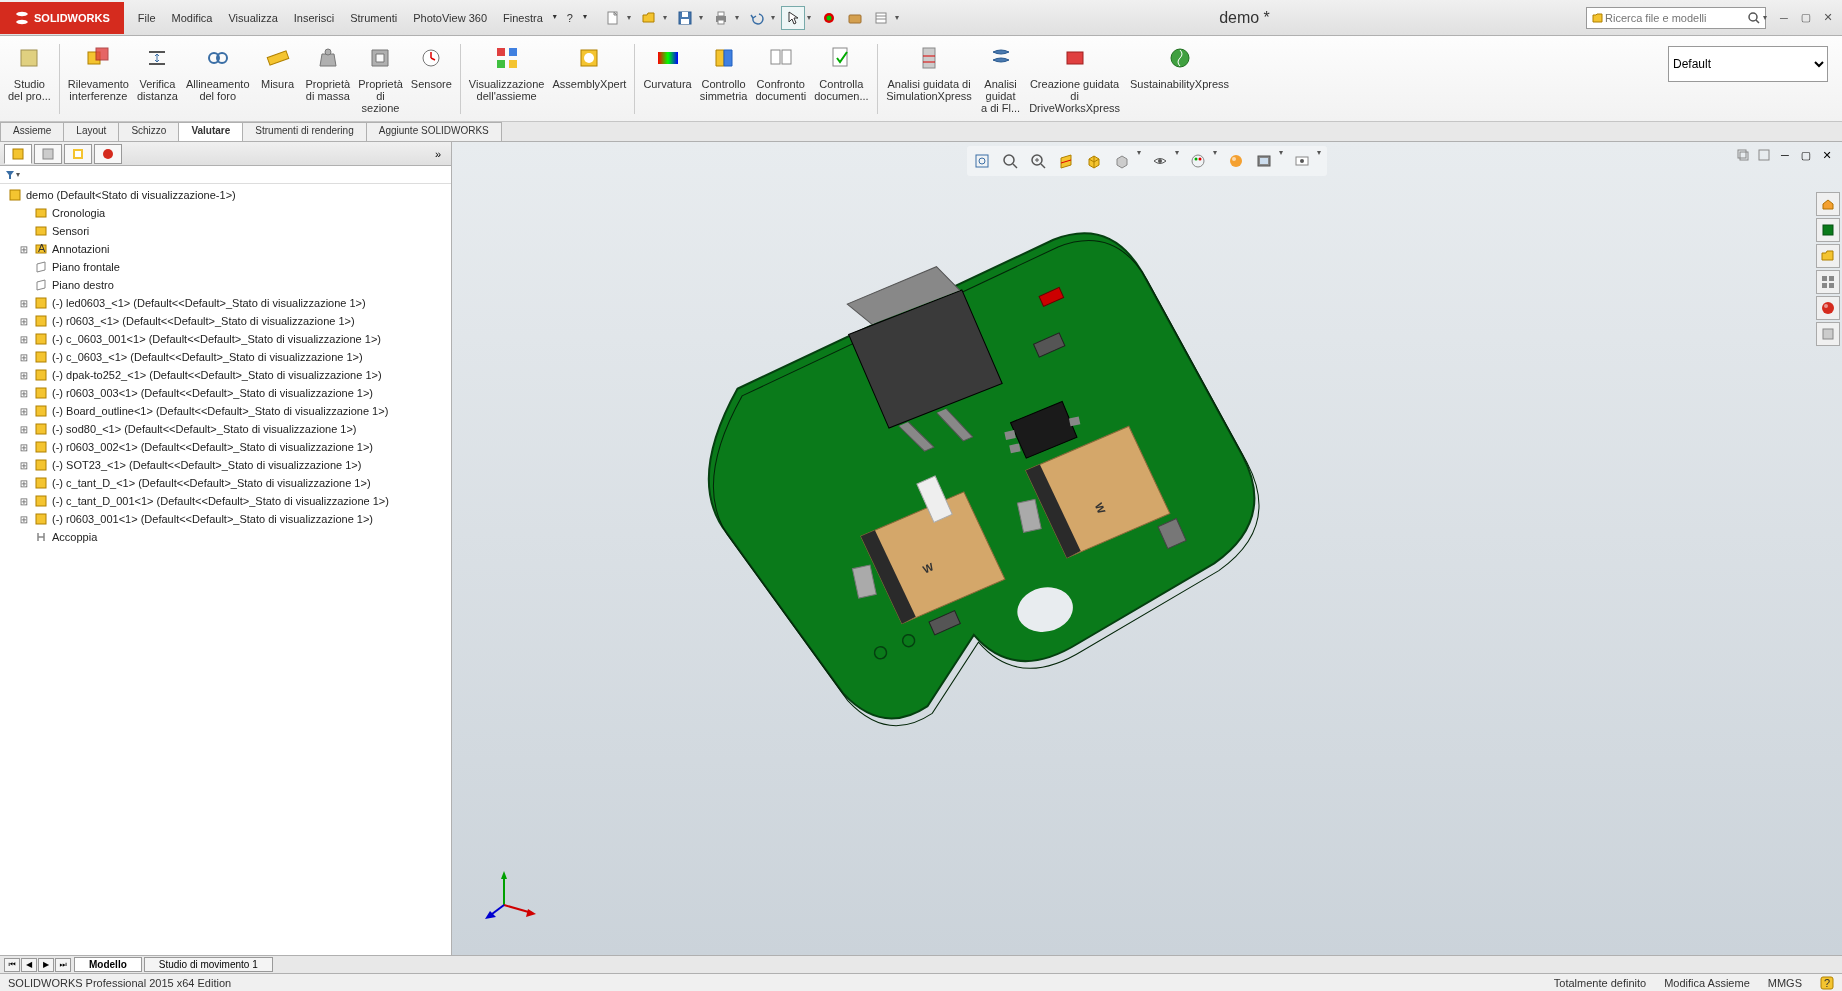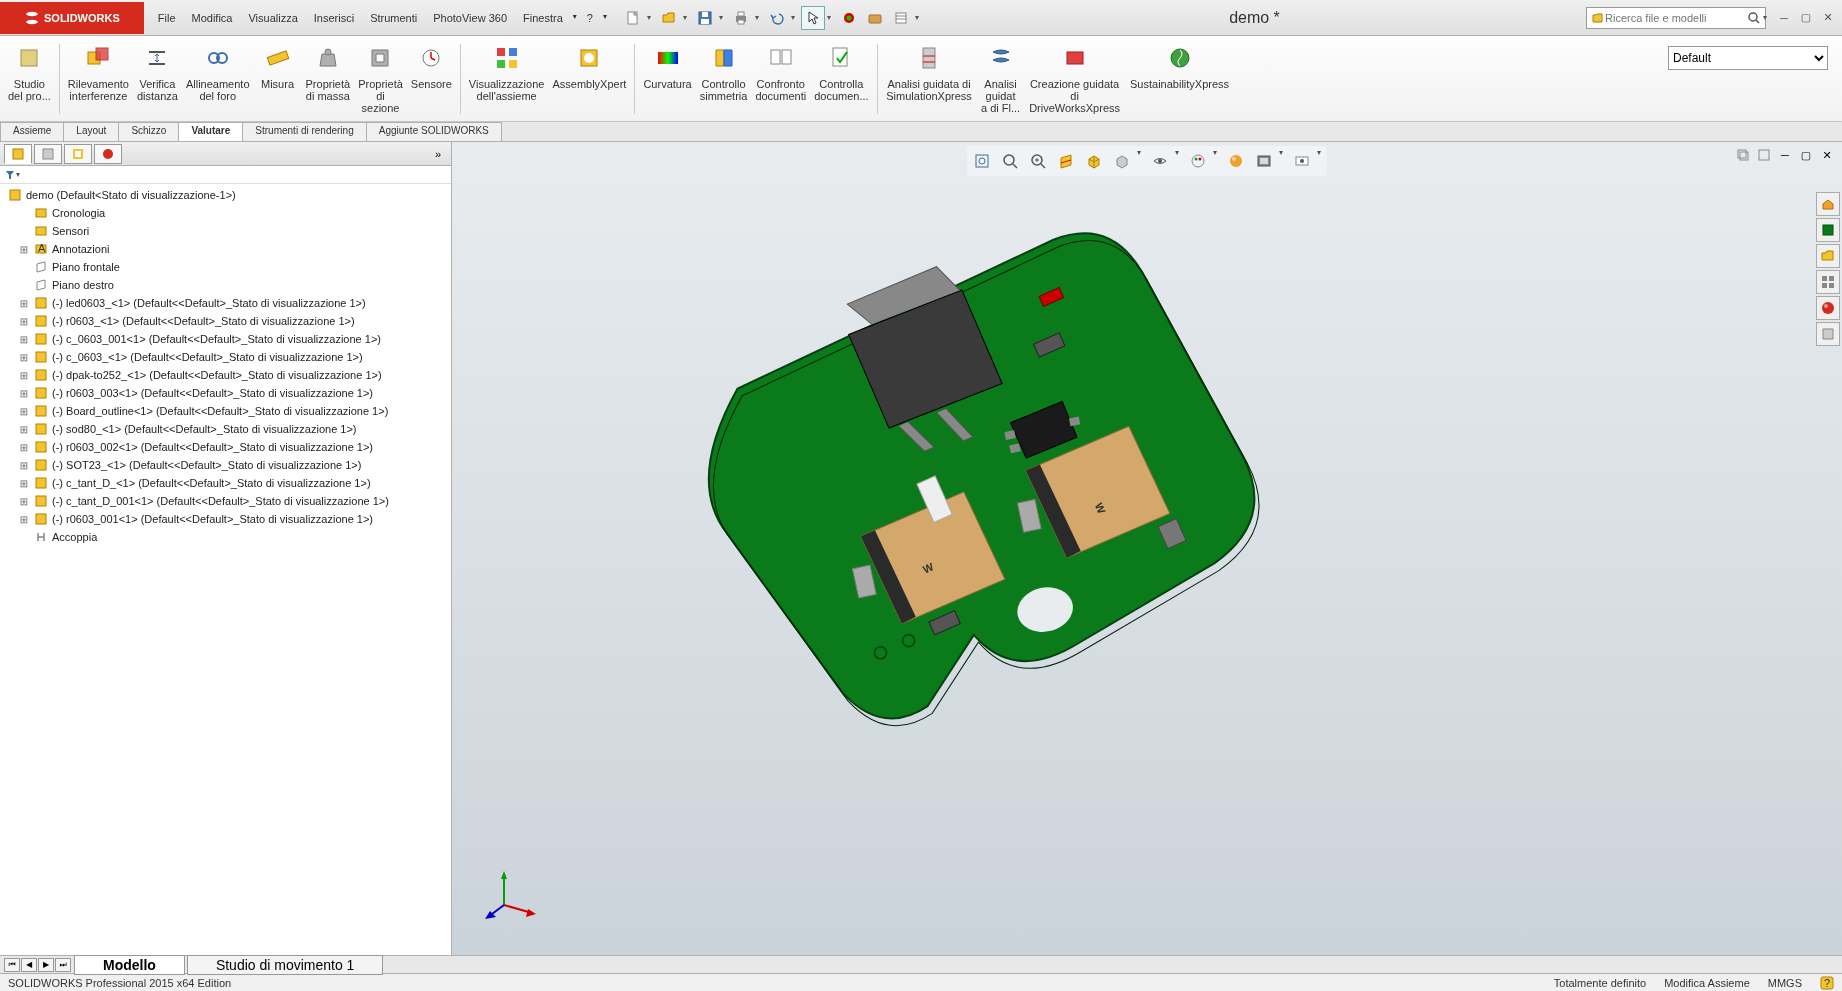--- a/index.html
+++ b/index.html
@@ -1,38 +1,38 @@
 <!DOCTYPE html>
 <html><head>
 <meta charset="utf-8">
 <style>
 * { margin: 0; padding: 0; box-sizing: border-box; font-family: "Segoe UI", Tahoma, sans-serif; font-size: 11px; }
 body { width: 1842px; height: 991px; background: #e8e8e8; overflow: hidden; }
 
 
 .titlebar { height: 36px; background: linear-gradient(#f0f0f0, #e0e0e0); display: flex; align-items: center; border-bottom: 1px solid #b0b0b0; }
-.logo { background: #d52b1e; color: #fff; font-weight: bold; padding: 8px 24px; font-size: 13px; display: flex; align-items: center; gap: 4px; }
+.logo { background: #d52b1e; color: #fff; font-weight: bold; padding: 8px 14px; font-size: 13px; display: flex; align-items: center; gap: 4px; }
 .menubar { display: flex; gap: 0; margin-left: 6px; }
 .menu-item { padding: 4px 8px; color: #333; cursor: pointer; }
 .qat { display: flex; gap: 2px; margin-left: 12px; align-items: center; }
 .qat-btn { width: 24px; height: 24px; display: flex; align-items: center; justify-content: center; border: 1px solid transparent; cursor: pointer; }
 .qat-dd { width: 8px; font-size: 8px; color: #555; }
 .doc-title { flex: 1; text-align: center; color: #333; font-size: 16px; }
 .search-box { display: flex; align-items: center; background: #fff; border: 1px solid #999; padding: 1px 4px; width: 180px; height: 22px; margin-right: 8px; }
 .search-box input { border: none; outline: none; flex: 1; font-size: 11px; }
 .win-controls { display: flex; gap: 2px; margin-right: 4px; }
 .win-btn { width: 20px; height: 18px; font-size: 11px; color: #555; display:flex; align-items:center; justify-content:center; cursor:pointer; }
 
 
 .ribbon { height: 86px; background: linear-gradient(#fdfdfd, #f2f2f2); border-bottom: 1px solid #c5c5c5; display: flex; align-items: flex-start; padding: 2px 4px; overflow: hidden; }
 .ribbon-btn { display: flex; flex-direction: column; align-items: center; justify-content: flex-start; padding: 2px 4px; min-width: 48px; cursor: pointer; text-align: center; font-size: 10px; color: #333; line-height: 12px; height: 82px; }
 .ribbon-icon { width: 32px; height: 32px; margin: 2px auto 4px; display: flex; align-items: center; justify-content: center; }
 .ribbon-sep { width: 1px; background: #ccc; height: 70px; margin: 6px 4px; }
 .config-dd { margin-left: auto; margin-right: 10px; margin-top: 8px; }
-.config-dd select { width: 160px; height: 24px; font-size: 12px; border: 1px solid #999; background:#fff; }
+.config-dd select { width: 160px; height: 36px; font-size: 12px; border: 1px solid #999; background:#fff; }
 
 
 .doc-tabs { height: 20px; background: #e8e8e8; display: flex; border-bottom: 1px solid #b0b0b0; }
 .doc-tab { padding: 2px 12px; background: #f0f0f0; border: 1px solid #b0b0b0; border-bottom: none; margin-right: -1px; font-size: 10px; color: #333; cursor: pointer; }
 .doc-tab.active { background: #fff; font-weight: bold; }
 
 
 .main { display: flex; height: calc(100% - 36px - 86px - 20px - 18px - 18px); }
 .left-panel { width: 452px; background: #fff; border-right: 1px solid #b0b0b0; display: flex; flex-direction: column; }
 .panel-tabs { height: 24px; background: linear-gradient(#f0f0f0,#e0e0e0); display: flex; align-items: center; border-bottom: 1px solid #b0b0b0; padding: 0 4px; }
@@ -50,21 +50,21 @@
 .hud-toolbar { position: absolute; top: 4px; left: 50%; transform: translateX(-50%); display: flex; gap: 2px; background: rgba(255,255,255,0.4); padding: 2px; border-radius: 3px; }
 .hud-btn { width: 26px; height: 26px; display:flex; align-items:center; justify-content:center; cursor:pointer; }
 .view-icons-tr { position: absolute; top: 4px; right: 6px; display: flex; gap: 3px; }
 .side-toolbar { position: absolute; right: 2px; top: 50px; display: flex; flex-direction: column; gap: 2px; }
 .side-btn { width: 24px; height: 24px; background: #f0f0f0; border: 1px solid #aaa; display:flex; align-items:center; justify-content:center; cursor:pointer; }
 .triad { position: absolute; left: 30px; bottom: 30px; }
 
 
 .bottom-tabs { height: 18px; background: #e8e8e8; display: flex; align-items: center; border-top: 1px solid #b0b0b0; padding-left: 4px; }
 .bt-nav { width: 16px; height: 14px; border: 1px solid #999; background: #f4f4f4; font-size: 8px; display:flex; align-items:center; justify-content:center; margin-right:1px; cursor:pointer;}
-.bt-tab { padding: 1px 28px; background: #f4f4f4; border: 1px solid #999; font-size: 14px; margin-left: 2px; cursor:pointer;}
+.bt-tab { padding: 1px 14px; background: #f4f4f4; border: 1px solid #999; font-size: 10px; margin-left: 2px; cursor:pointer;}
 .bt-tab.active { background: #fff; font-weight: bold; }
 
 
 .statusbar { height: 18px; background: #f0f0f0; border-top: 1px solid #b0b0b0; display: flex; align-items: center; padding: 0 8px; font-size: 10px; color: #333; }
 .status-spacer { flex: 1; }
 .status-item { margin-left: 18px; }
 
 svg { display: block; }
 </style>
 </head>

